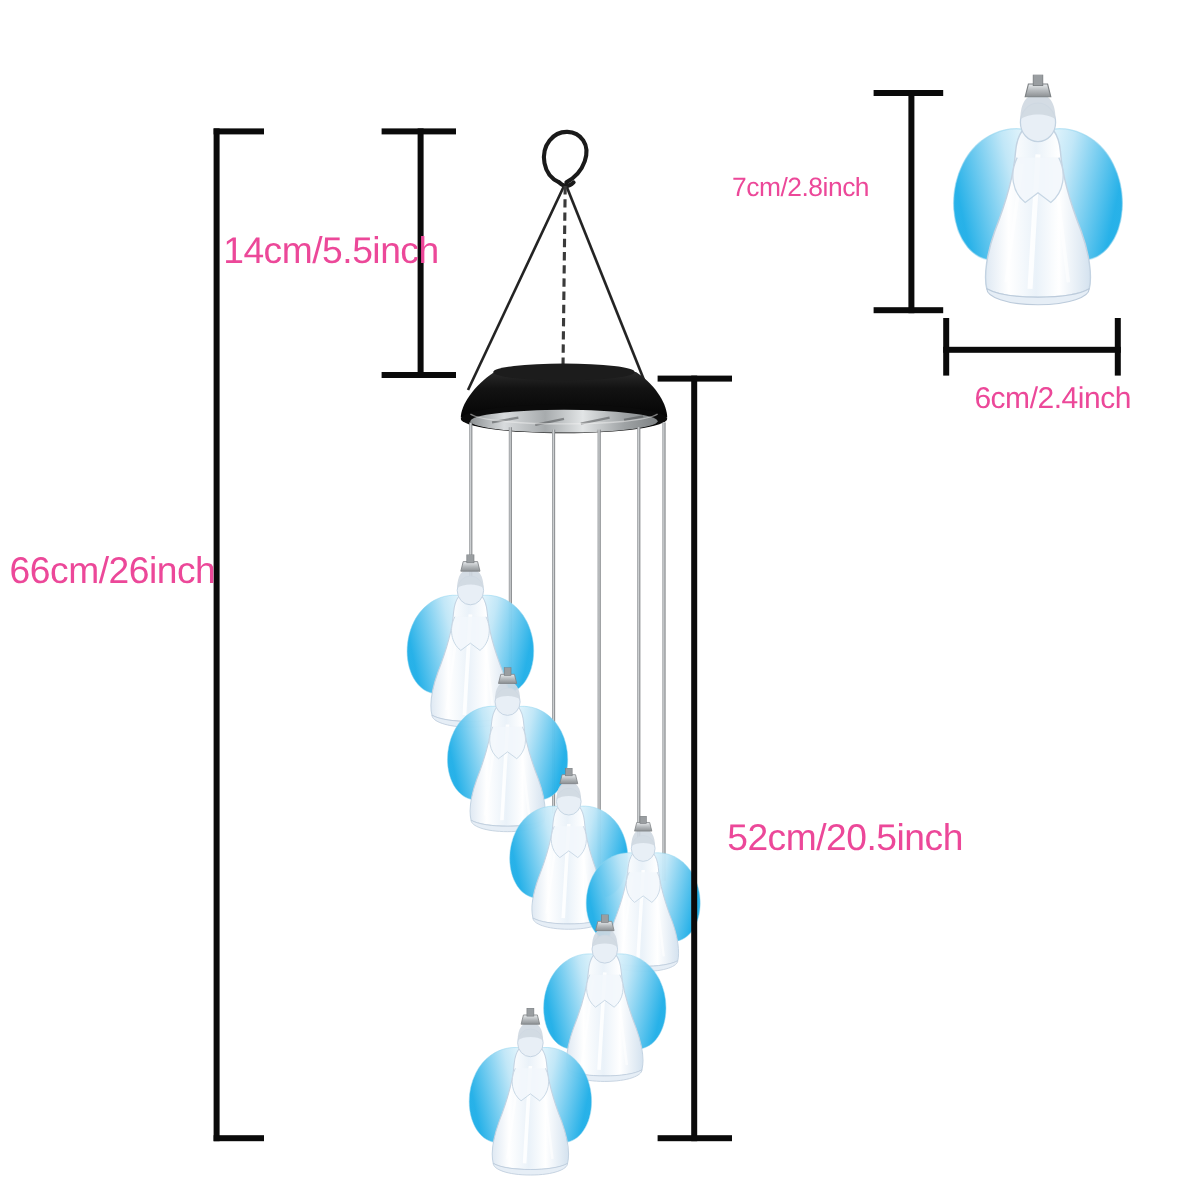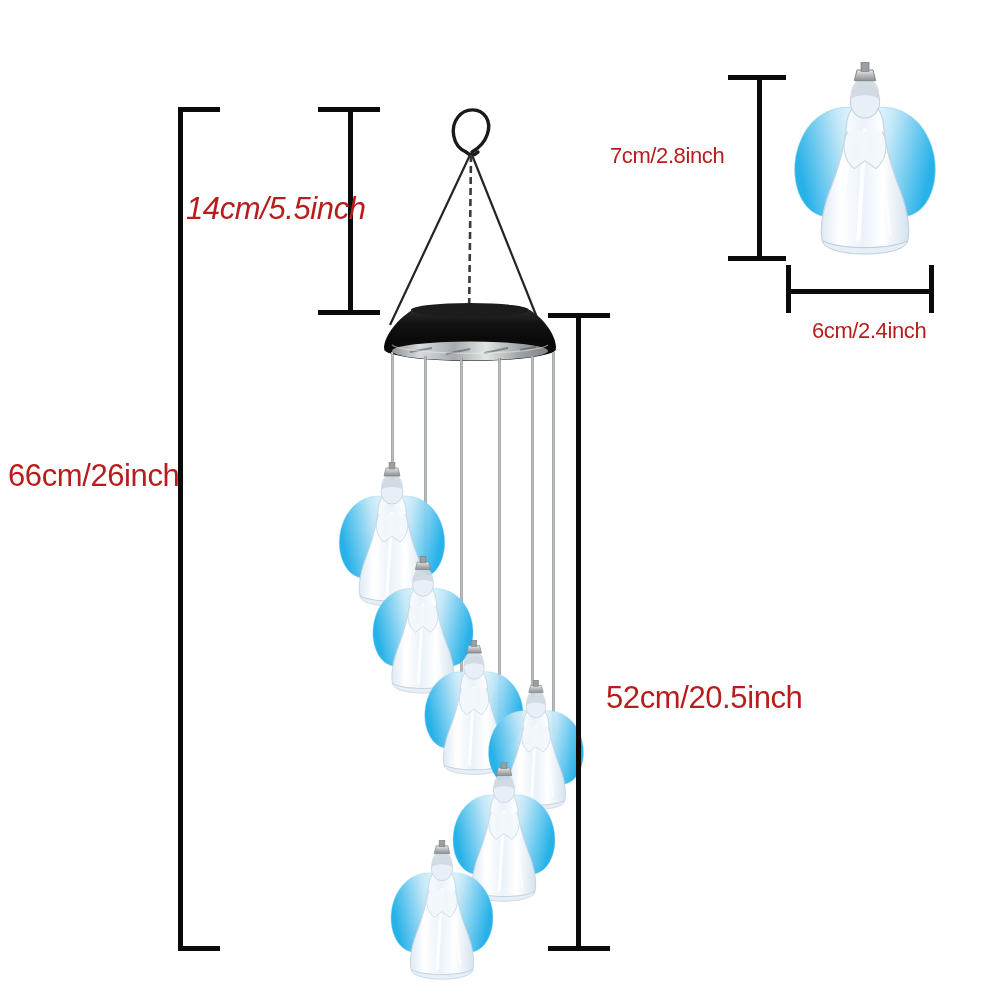--- a/index.html
+++ b/index.html
@@ -25,45 +25,45 @@
     background: #0a0a0a;
     width: 5px;
   }
   .dim-h {
     position: absolute;
     background: #0a0a0a;
     height: 5px;
   }
   .dim-label {
     position: absolute;
-    color: #b91c1c;
+    color: #ec4899;
     font-family: "Liberation Sans", sans-serif;
     white-space: nowrap;
     letter-spacing: -0.4px;
   }
 
   
   .chime {
     position: absolute;
     left: 0;
     top: 0;
     width: 1000px;
     height: 1000px;
     pointer-events: none;
   }
 
   .inset {
     position: absolute;
   }
 
   .lbl-66 { left: 8px;  top: 458px;  font-size: 31px; }
-  .lbl-14 { left: 186px; top: 191px; font-size: 31px; font-style: italic; }
+  .lbl-14 { left: 186px; top: 191px; font-size: 31px; }
   .lbl-52 { left: 606px; top: 680px; font-size: 31px; }
   .lbl-7  { left: 610px; top: 143px; font-size: 22px; }
-  .lbl-6  { left: 812px; top: 318px; font-size: 22px; }
+  .lbl-6  { left: 812px; top: 318px; font-size: 25px; }
 </style>
 </head>
 <body>
 
 <div id="stage">
 
   <svg class="chime" viewBox="0 0 1000 1000" xmlns="http://www.w3.org/2000/svg">
     <defs>
       <linearGradient id="wingL" x1="1" y1="0" x2="0" y2="0.35">
         <stop offset="0%" stop-color="#f4fbfe" stop-opacity="0.95"></stop>

